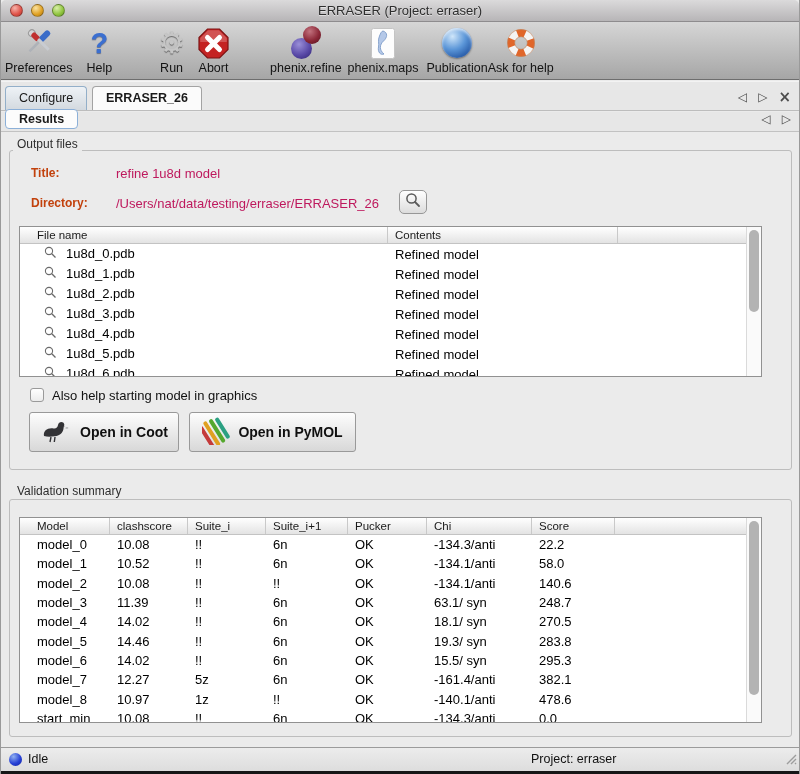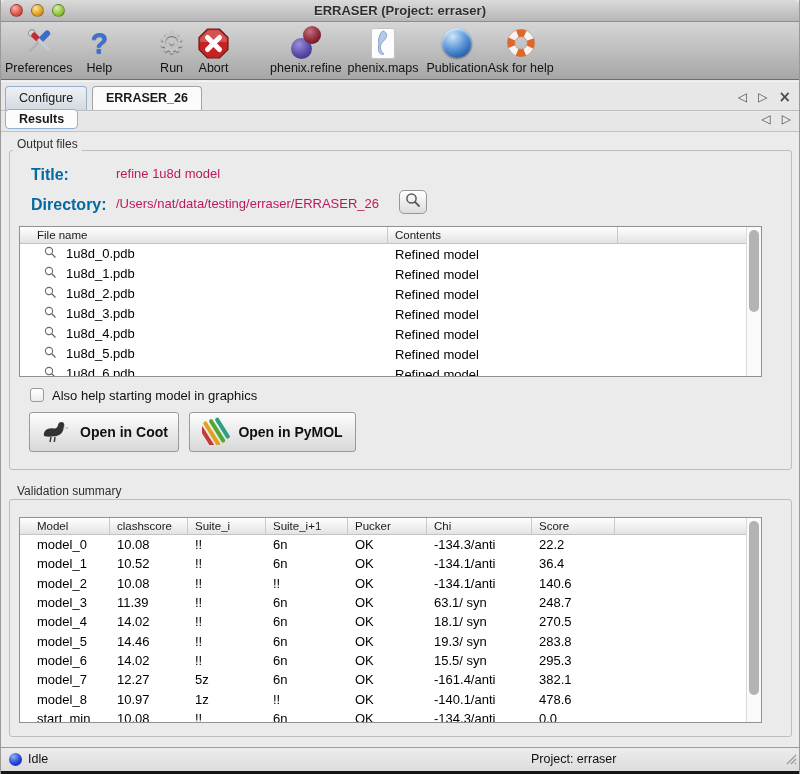--- a/index.html
+++ b/index.html
@@ -11,21 +11,21 @@
     border-left:1px solid #9a9a9a; border-right:1px solid #9a9a9a;
   }
   
   .titlebar {
     position:absolute; top:0; left:0; right:0; height:22px;
     background:linear-gradient(#dbdadb,#b7b5b7);
     border-bottom:1px solid #8e8c8e; border-radius:5px 5px 0 0;
   }
   .titlebar .title {
     position:absolute; left:0; right:0; top:0; height:18px; line-height:22px;
-    text-align:center; font-size:13px; font-weight:bold; color:#2e2e2e;
+    text-align:center; font-size:13px; font-weight:normal; color:#2e2e2e;
     text-shadow:0 1px 0 rgba(255,255,255,.5);
   }
   .lights { position:absolute; left:9px; top:4px; display:flex; gap:8px; }
   .light { width:13px; height:13px; border-radius:50%; border:1px solid rgba(0,0,0,.3); }
   .light.red    { background:radial-gradient(circle at 35% 28%, #f6b3aa, #df5248 60%, #a83830); }
   .light.yellow { background:radial-gradient(circle at 35% 28%, #fbe3a0, #dfa023 60%, #a8761a); }
   .light.green  { background:radial-gradient(circle at 35% 28%, #d9efa8, #8fc43e 60%, #63912b); }
   
   .toolbar {
     position:absolute; top:22px; left:0; right:0; height:58px;
@@ -84,21 +84,21 @@
   .tabnav .x { font-size:15px; font-weight:bold; line-height:12px; }
   .tabrow2 .tabnav { bottom:5px; }
   
   .groupbox { position:absolute; left:8px; width:783px; border:1px solid #bdbdbd; border-radius:3px; }
   .gb1 { top:150px; height:320px; }
   .gb2 { top:499px; height:238px; }
   .group-label { position:absolute; font-size:12px; color:#2e2e2e; background:#ebebeb; padding:0 4px; z-index:3; }
   .gl1 { left:12px; top:137px; }
   .gl2 { left:12px; top:484px; }
   
-  .fld-label { position:absolute; font-size:16px; font-weight:bold; color:#0369a1; }
+  .fld-label { position:absolute; font-size:12px; font-weight:bold; color:#c2410c; }
   .fld-value { position:absolute; font-size:13px; color:#be185d; }
   .browse-btn {
     position:absolute; left:398px; top:190px; width:28px; height:24px;
     border:1px solid #979797; border-radius:5px;
     background:linear-gradient(#ffffff,#dcdcdc);
     display:flex; align-items:center; justify-content:center;
   }
   
   .listbox { position:absolute; left:18px; width:743px; background:#fff; border:1px solid #919191; overflow:hidden; }
   .lhead { display:grid; height:17px; background:linear-gradient(#ffffff,#e3e3e3);
@@ -440,21 +440,21 @@
     <div class="vc"></div>
   </div>
 
   <div class="val-row">
     <div class="vc">model_1</div>
     <div class="vc">10.52</div>
     <div class="vc">!!</div>
     <div class="vc">6n</div>
     <div class="vc">OK</div>
     <div class="vc">-134.1/anti</div>
-    <div class="vc">36.4</div>
+    <div class="vc">58.0</div>
     <div class="vc"></div>
   </div>
 
   <div class="val-row">
     <div class="vc">model_2</div>
     <div class="vc">10.08</div>
     <div class="vc">!!</div>
     <div class="vc">!!</div>
     <div class="vc">OK</div>
     <div class="vc">-134.1/anti</div>

